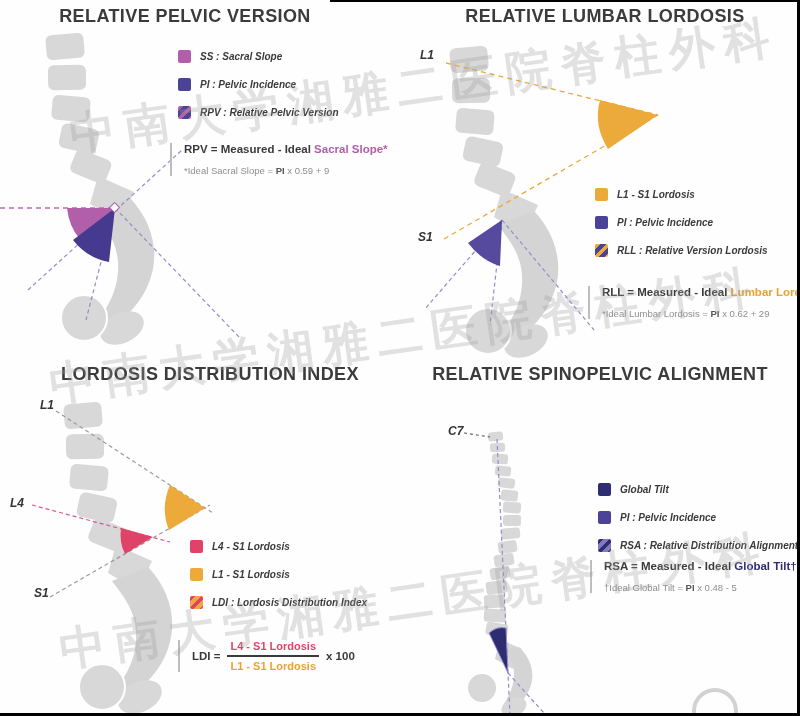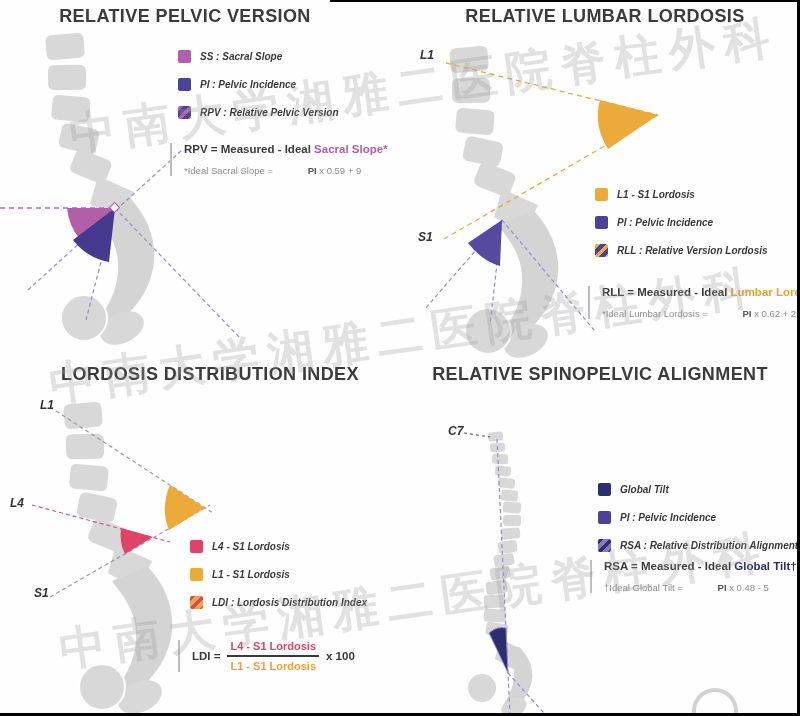--- a/index.html
+++ b/index.html
@@ -41,21 +41,21 @@
   .sw-rll { background:repeating-linear-gradient(135deg,#ecaa3a 0 4px,#4c4298 4px 8px); }
   .sw-ldi { background:repeating-linear-gradient(135deg,#e04368 0 4px,#ecaa3a 4px 8px); }
   .sw-rsa { background:repeating-linear-gradient(135deg,#2e2d72 0 4px,#8379bd 4px 8px); }
 
   .formula-block { position:absolute; border-left:2px solid #bdbdbd; padding-left:12px; z-index:2; }
   .formula { font-size:11.5px; font-weight:bold; color:#3a3a3a; white-space:nowrap; }
   .hl-ss { color:#b05fa8; }
   .hl-ll { color:#e8a42c; }
   .hl-gt { color:#2e2d72; }
   .note { font-size:9.5px; color:#8e8e8e; margin-top:10px; white-space:nowrap; }
-  .note b { color:#555;margin-left:32px; }
+  .note b { color:#555; }
 
   .ldi-formula { display:flex; align-items:center; gap:7px; }
   .frac { display:inline-flex; flex-direction:column; text-align:center; font-size:11px; }
   .frac-num { color:#e04368; border-bottom:2px solid #3a3a3a; padding:0 3px 3px; }
   .frac-den { color:#e8a42c; padding-top:3px; }
 
   .corner-mark { position:absolute; left:692px; top:688px; width:46px; height:46px;
                  border:4px solid #d2d2d2; border-radius:50%; z-index:1; }
 </style>
 </head>

